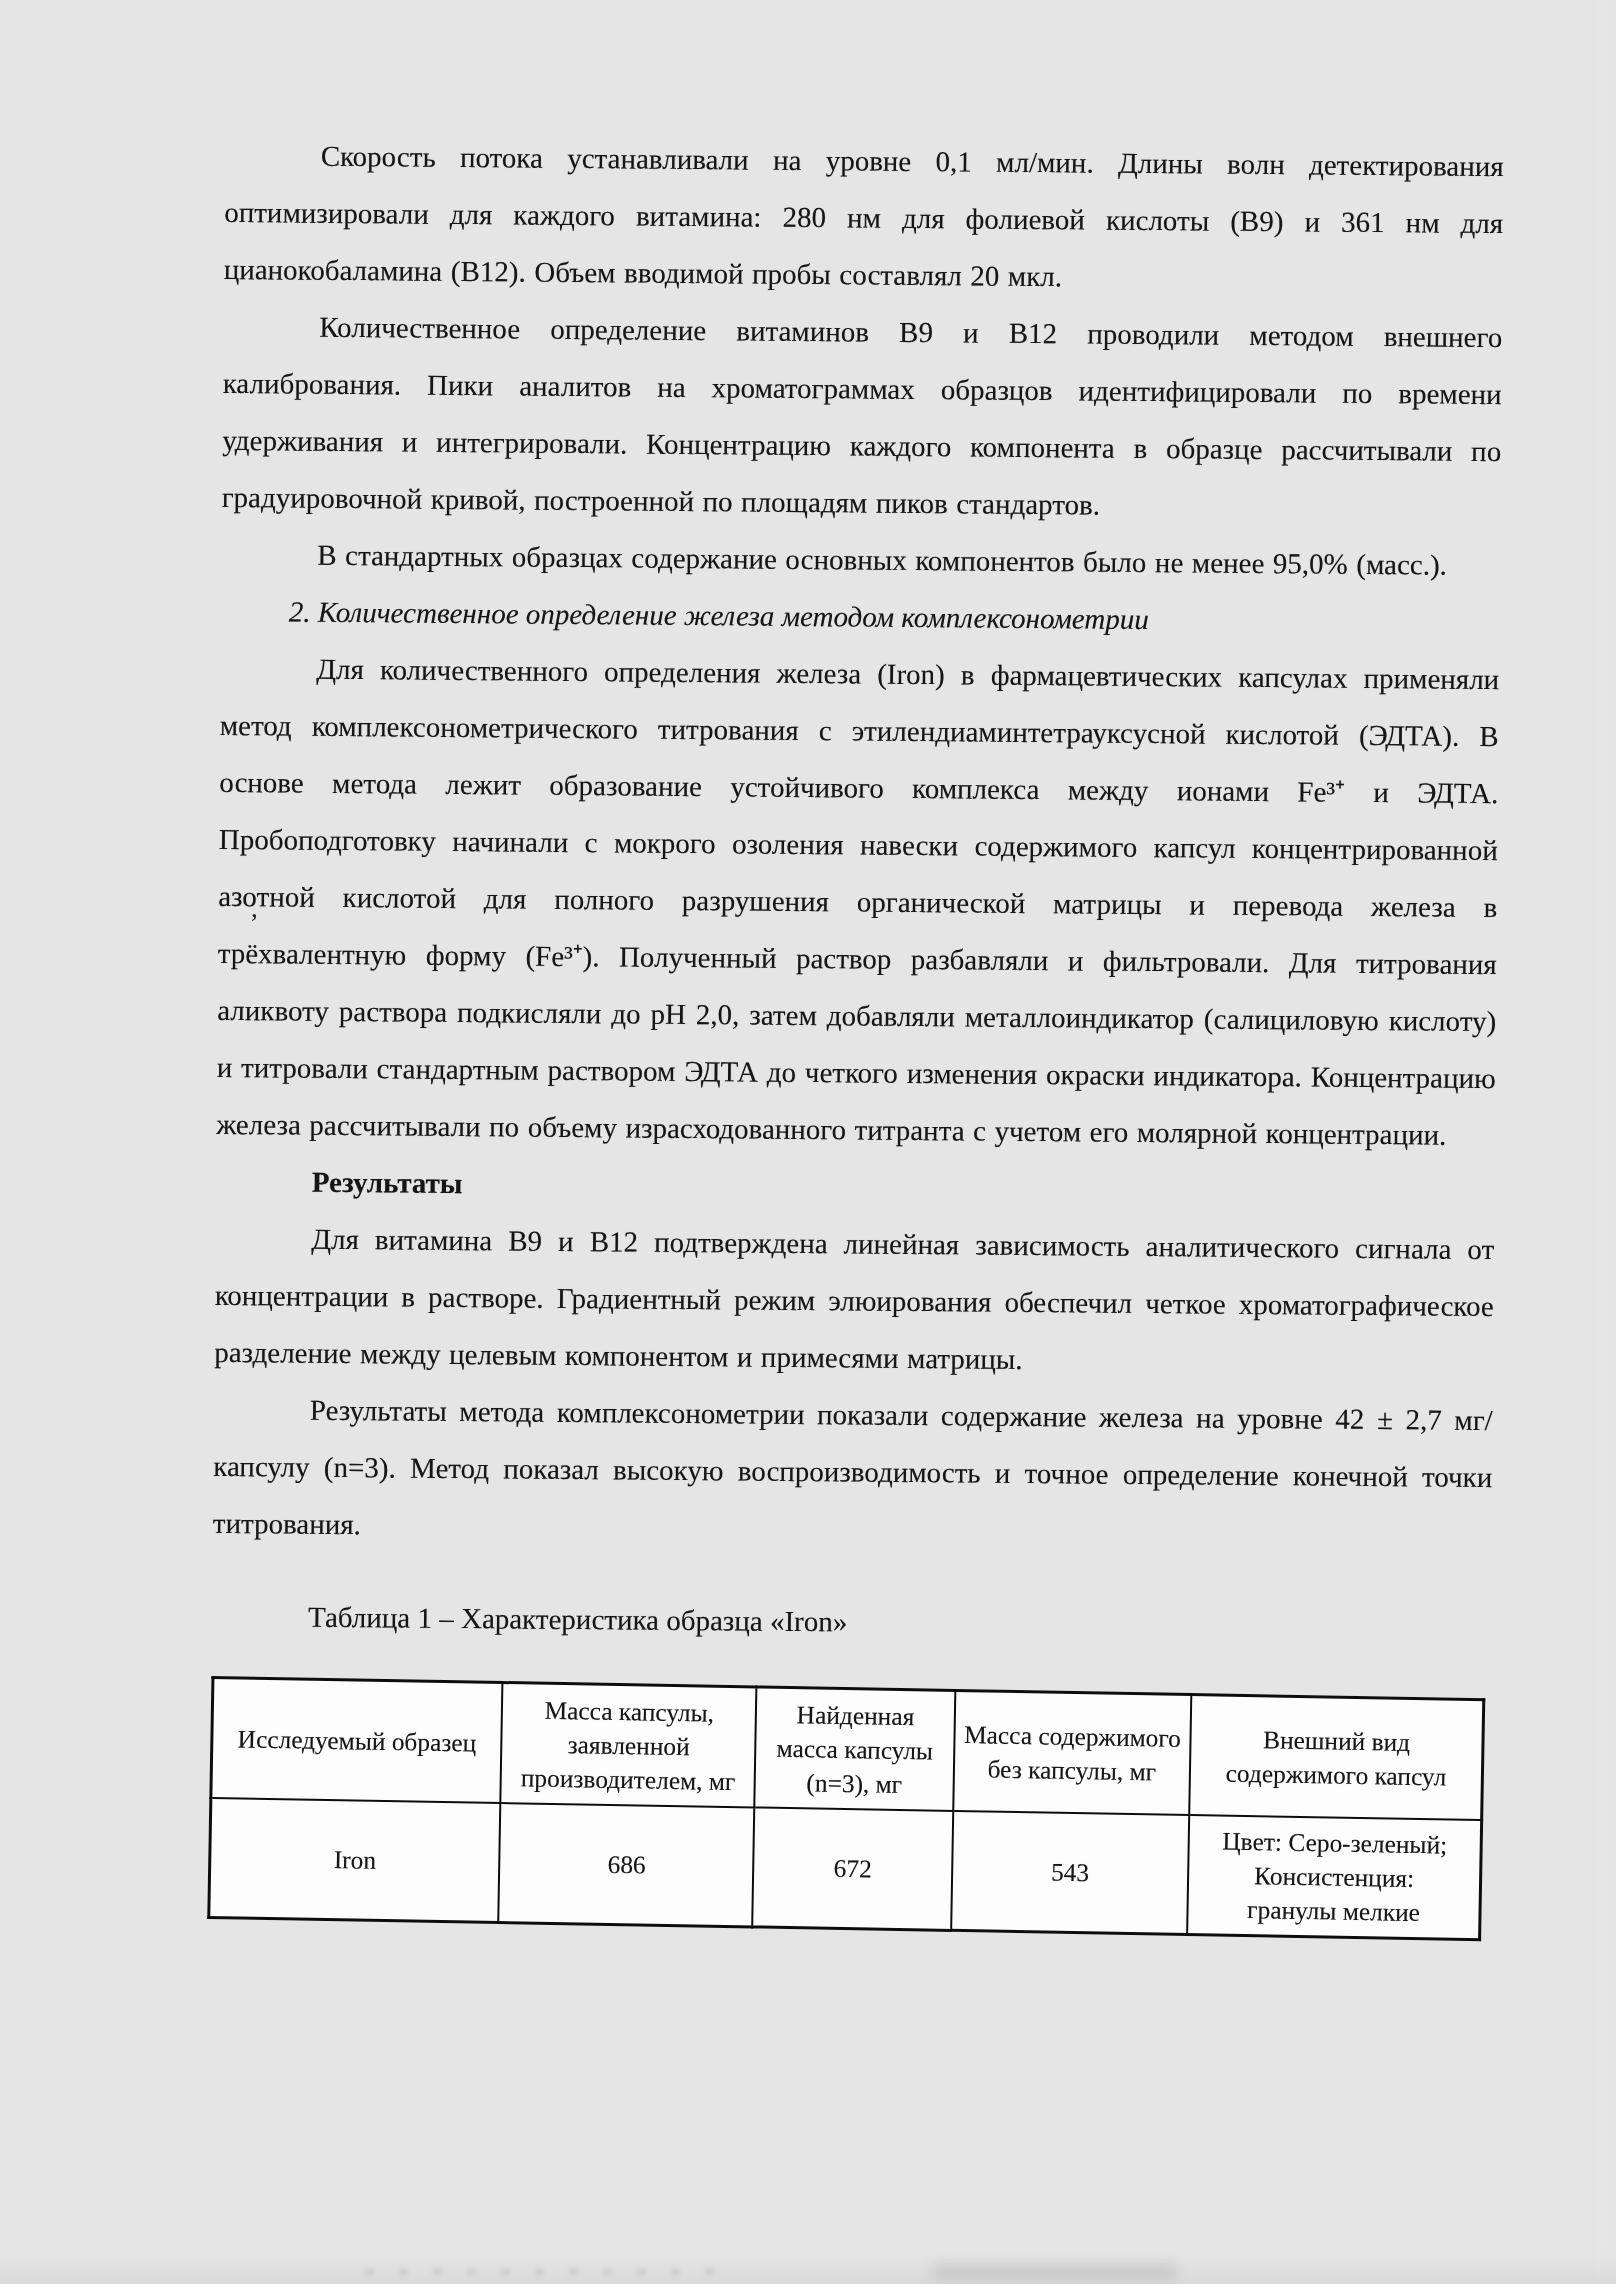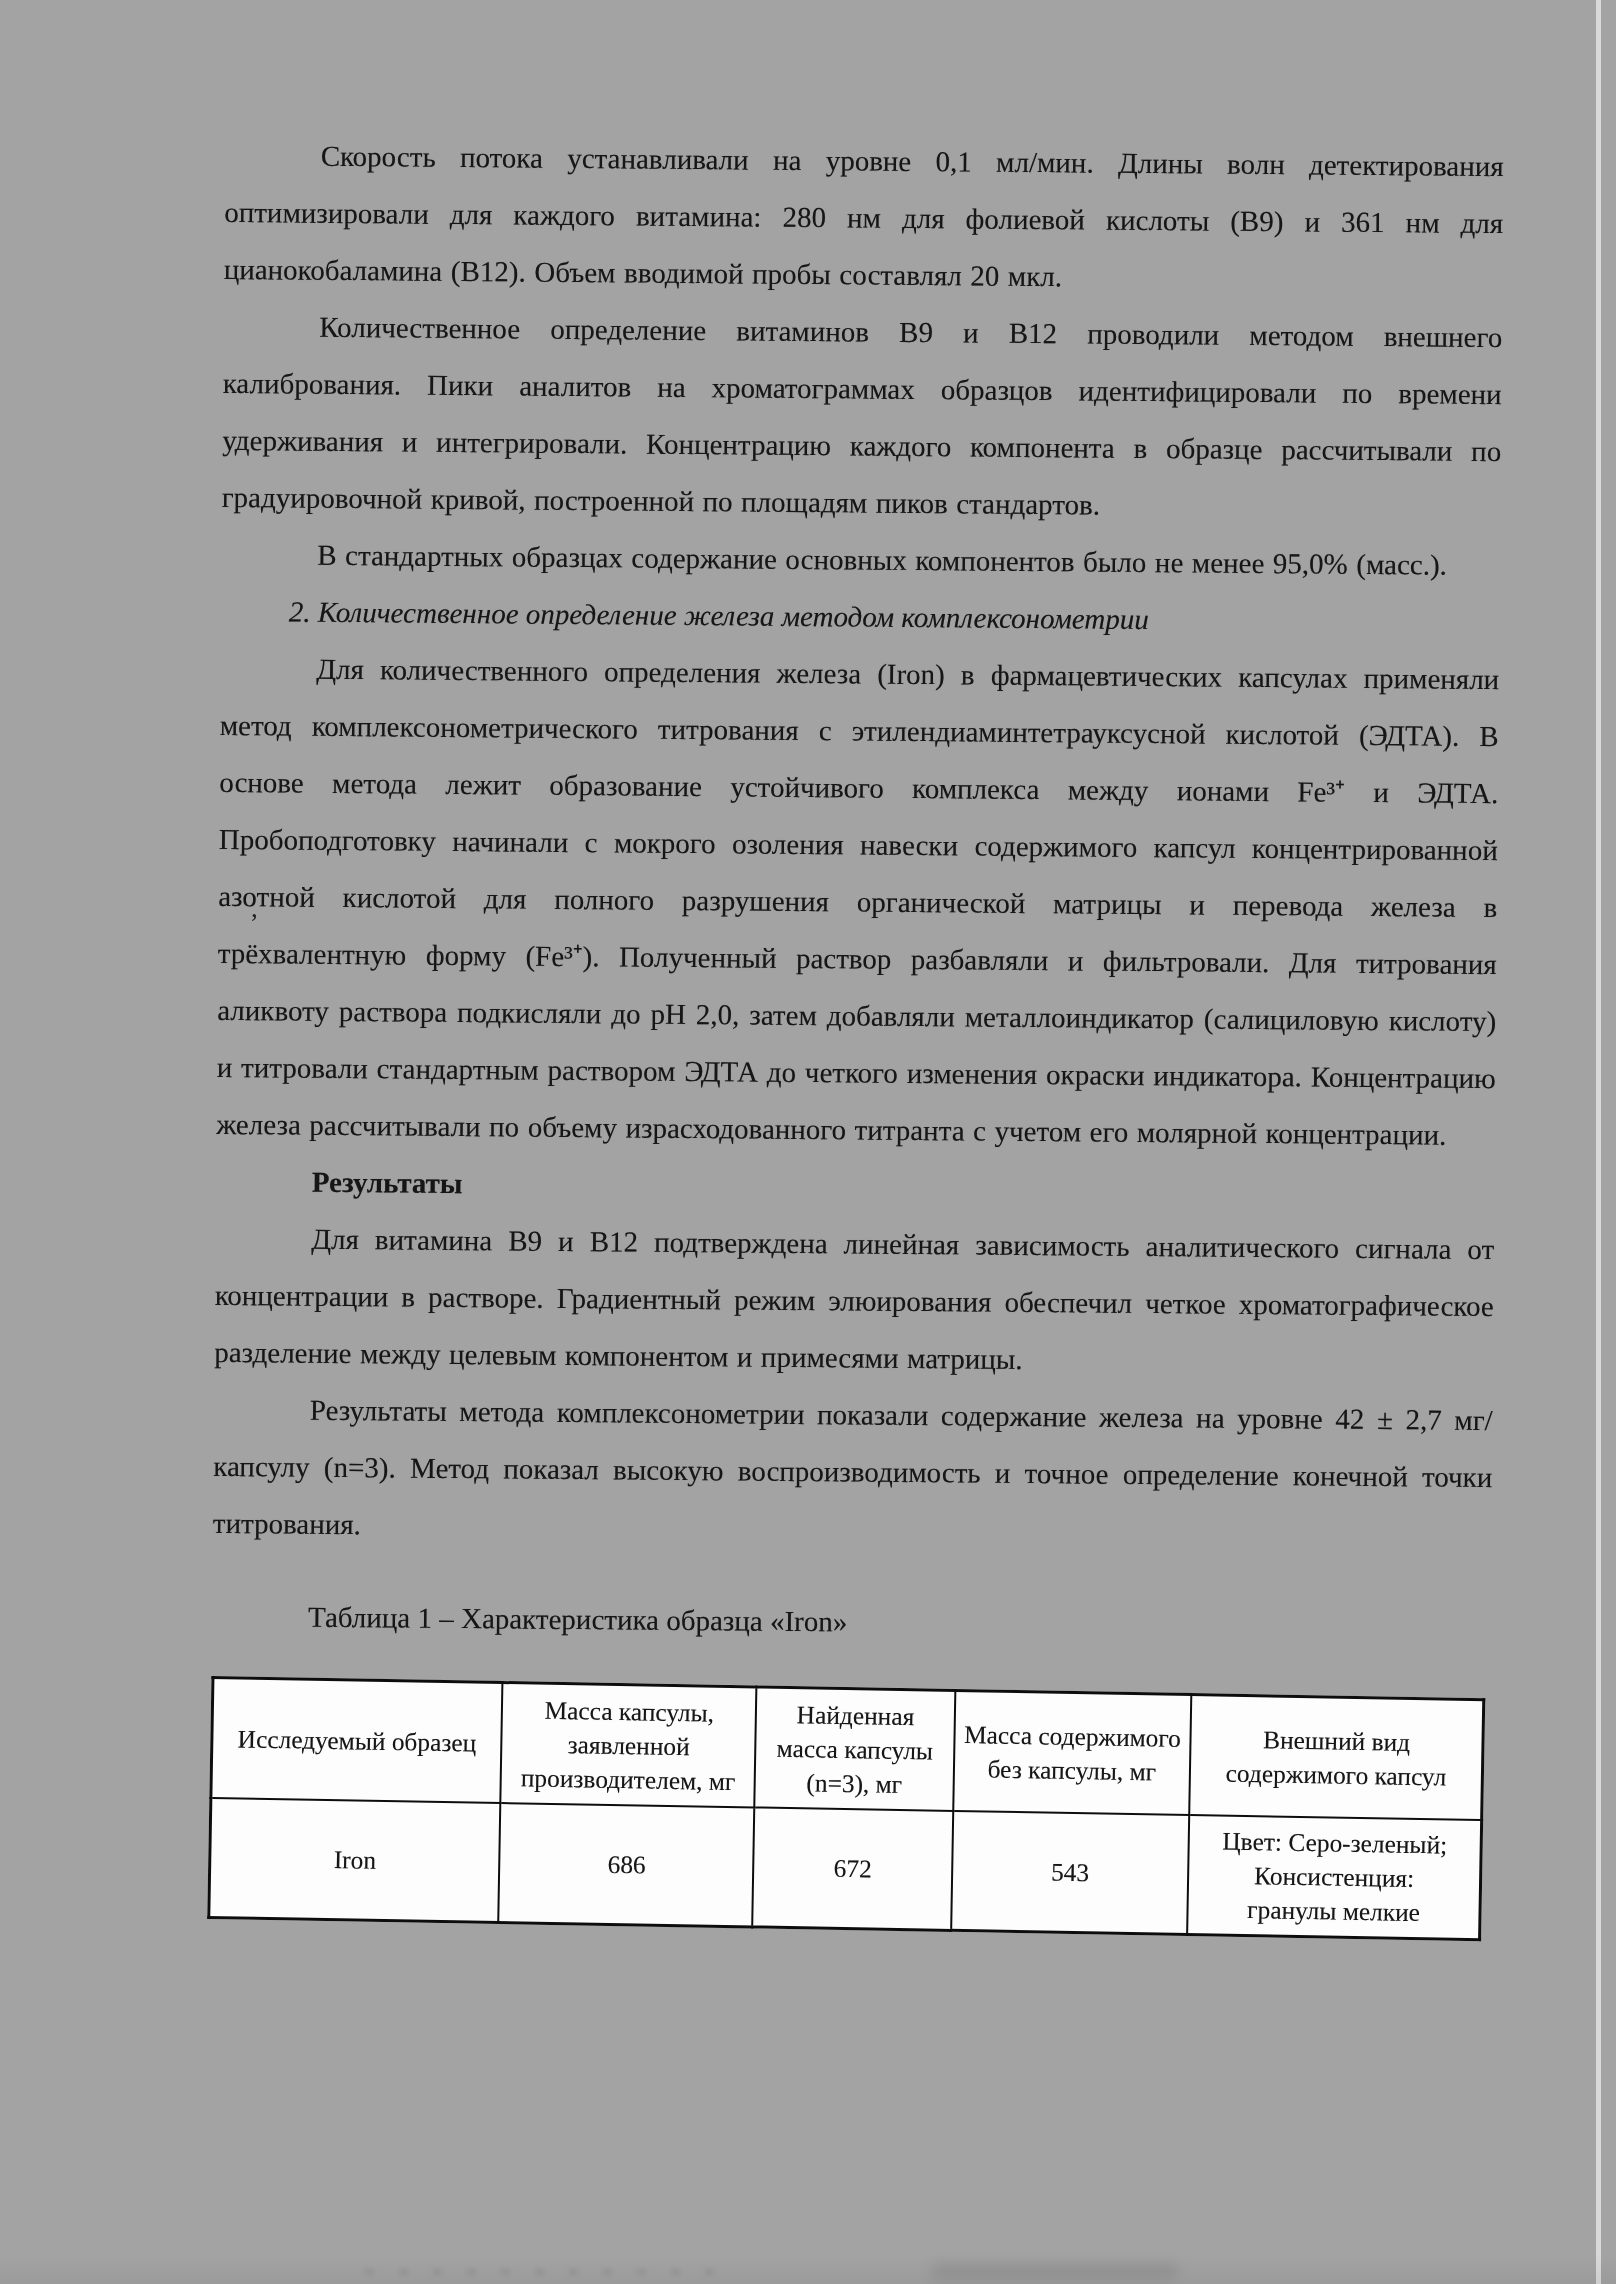--- a/index.html
+++ b/index.html
@@ -6,21 +6,21 @@
     margin: 0;
     padding: 0;
     width: 1617px;
     height: 2284px;
     background: #ffffff;
   }
   .page {
     position: relative;
     width: 1617px;
     height: 2284px;
-    background: #a3a3a3;
+    background: #e5e5e5;
     overflow: hidden;
     font-family: "Liberation Serif", serif;
     color: #161616;
   }
   
   .content {
     position: absolute;
     left: 225px;
     top: 127px;
     width: 1279px;

